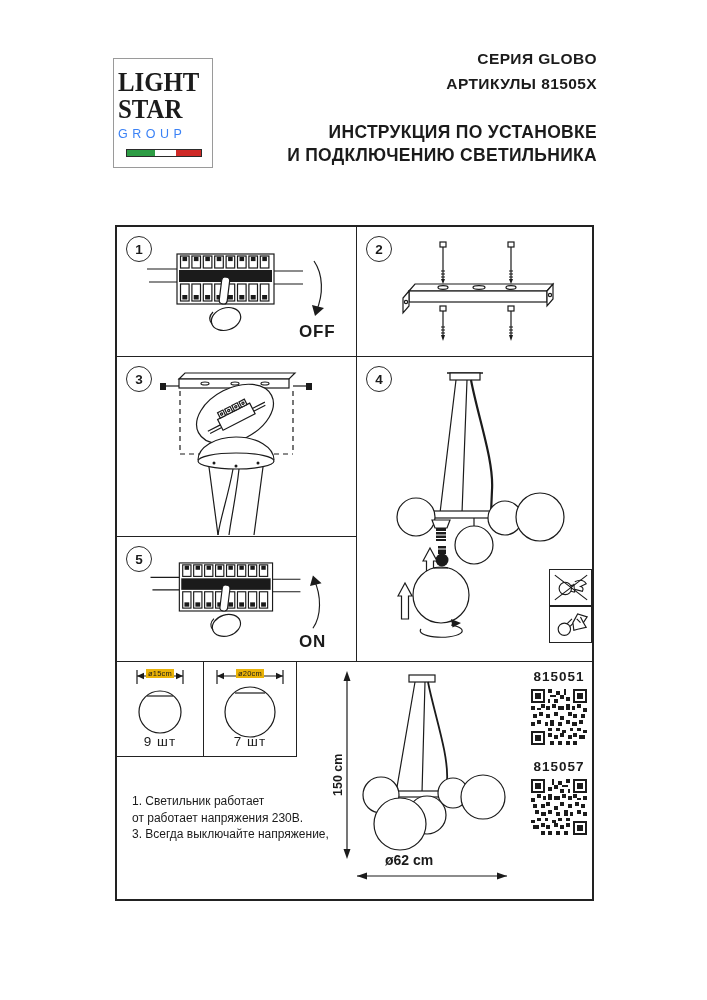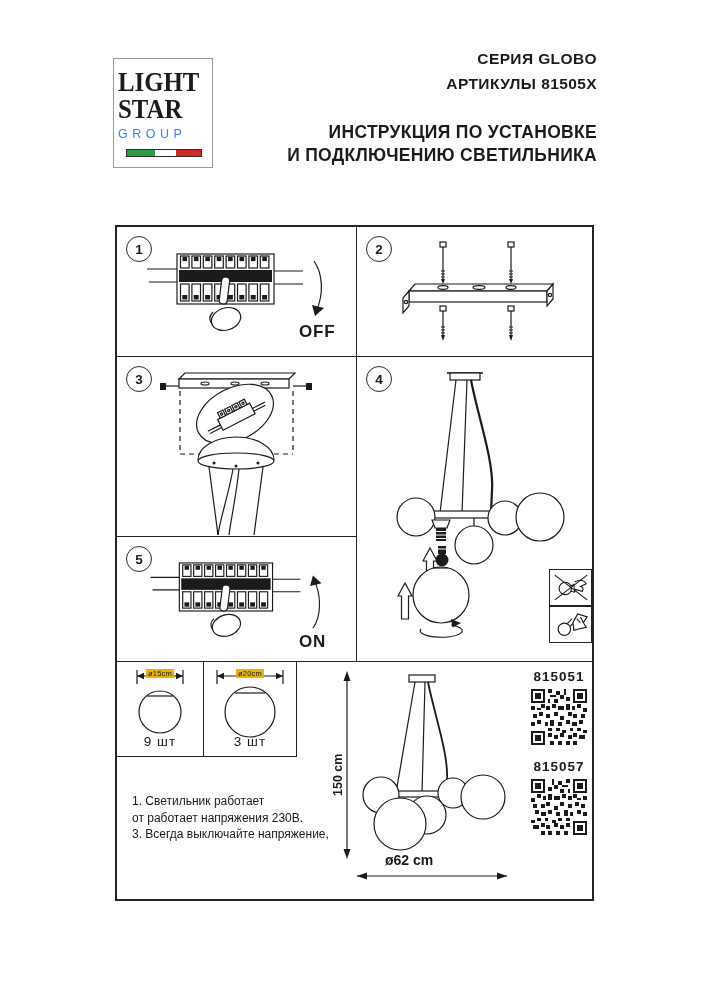--- a/index.html
+++ b/index.html
@@ -404,21 +404,21 @@
         <svg width="93" height="95" viewBox="0 0 93 95">
           <g class="ln">
             <path d="M13 8 V22 M79 8 V22 M13 14 H79"></path>
             <polygon points="13,14 20,10.8 20,17.2" class="fl"></polygon>
             <polygon points="79,14 72,10.8 72,17.2" class="fl"></polygon>
             <circle cx="46" cy="50" r="25" class="wh"></circle>
             <path d="M31 31 H61"></path>
           </g>
         </svg>
         <div class="part-dim-label"><span>ø20cm</span></div>
-        <div class="part-qty">3 шт</div>
+        <div class="part-qty">7 шт</div>
       </div>
 
       <div class="notes">
         <div>1. Светильник работает</div>
         <div>от работает напряжения 230В.</div>
         <div>3. Всегда выключайте напряжение,</div>
       </div>
 
       <svg class="dim-art" width="200" height="228" viewBox="0 0 200 228">
         <g class="ln">

